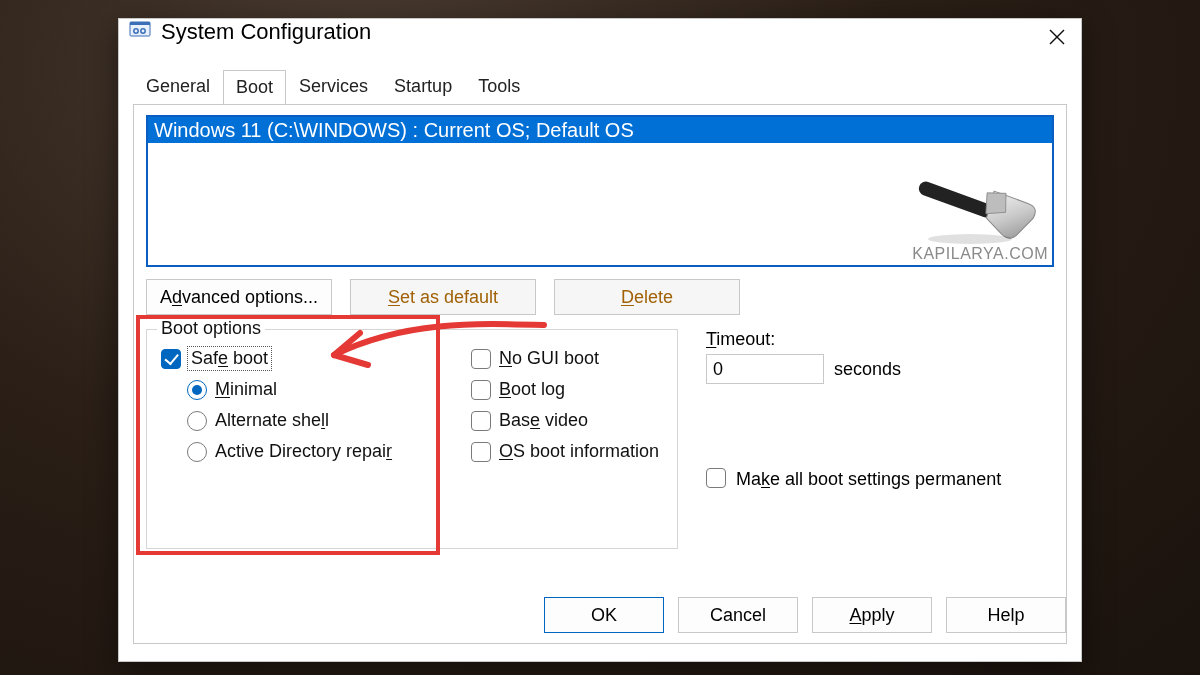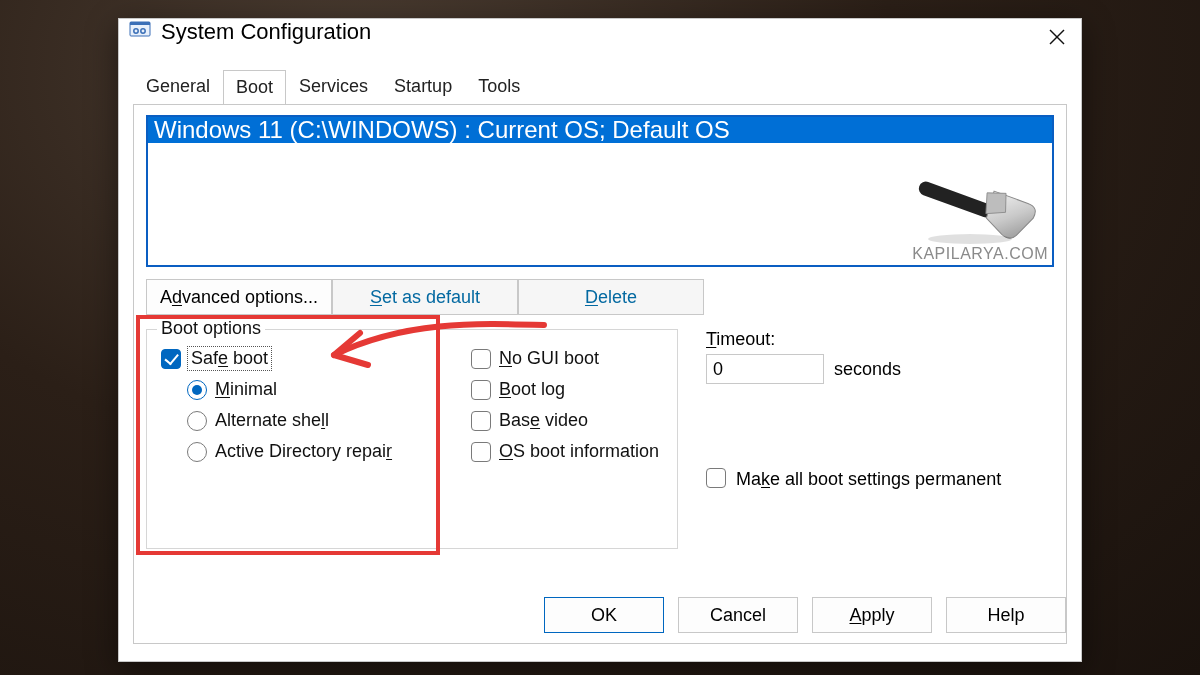--- a/index.html
+++ b/index.html
@@ -11,28 +11,28 @@
   .title-text{font-size:22px;font-weight:400;flex:1}
   .close-btn{width:36px;height:36px;display:flex;align-items:center;justify-content:center;cursor:default}
   .close-btn svg{width:16px;height:16px}
   
   .tab-strip{display:flex;align-items:flex-end;padding:4px 14px 0 14px;font-size:18px}
   .tab{padding:6px 12px 6px 12px;border:1px solid transparent;color:#222;cursor:default}
   .tab.active{border:1px solid #c8c8c8;border-bottom:1px solid #fff;background:#fff;position:relative;top:1px}
   .tab-body{margin:0 14px 0 14px;border:1px solid #c8c8c8;border-top:1px solid #c8c8c8;padding:10px 12px 12px 12px;height:540px;box-sizing:border-box;position:relative}
   
   .oslist{border:2px solid #0a5ec2;height:152px;box-sizing:border-box;background:#fff;position:relative;overflow:hidden}
-  .oslist-row{background:#006fd6;color:#fff;font-size:24px;padding:0 6px;height:26px;line-height:26px;white-space:nowrap}
+  .oslist-row{background:#006fd6;color:#fff;font-size:20px;padding:0 6px;height:26px;line-height:26px;white-space:nowrap}
   .watermark{position:absolute;right:4px;bottom:2px;text-align:right}
   .watermark .hammer{display:block;margin-left:auto;margin-right:8px}
   .watermark .wm-text{font-size:16px;color:#8a8a8a;letter-spacing:.5px;font-family:Arial,sans-serif}
   
-  .btnrow{display:flex;margin-top:12px}
+  .btnrow{display:flex;gap:18px;margin-top:12px}
   .wbtn{min-width:184px;height:34px;border:1px solid #c8c8c8;background:#fdfdfd;font:inherit;font-size:18px;display:flex;align-items:center;justify-content:center;cursor:default}
-  .wbtn.disabled{color:#0369a1;background:#f6f6f6}
+  .wbtn.disabled{color:#a16207;background:#f6f6f6}
   .mn{text-decoration:underline;text-underline-offset:2px}
   
   .content-row{display:flex;margin-top:14px;gap:28px}
   .groupbox{position:relative;border:1px solid #d6d6d6;padding:10px 14px 14px 14px;width:532px;height:220px;box-sizing:border-box}
   .group-legend{position:absolute;top:-12px;left:10px;background:#fff;padding:0 4px;font-size:18px;color:#111}
   .col{display:flex;flex-direction:column;gap:10px}
   .gb-cols{display:flex;gap:50px;margin-top:8px}
   .opt{display:flex;align-items:center;gap:8px;font-size:18px;color:#111}
   .radio-indent{margin-left:26px}
   

